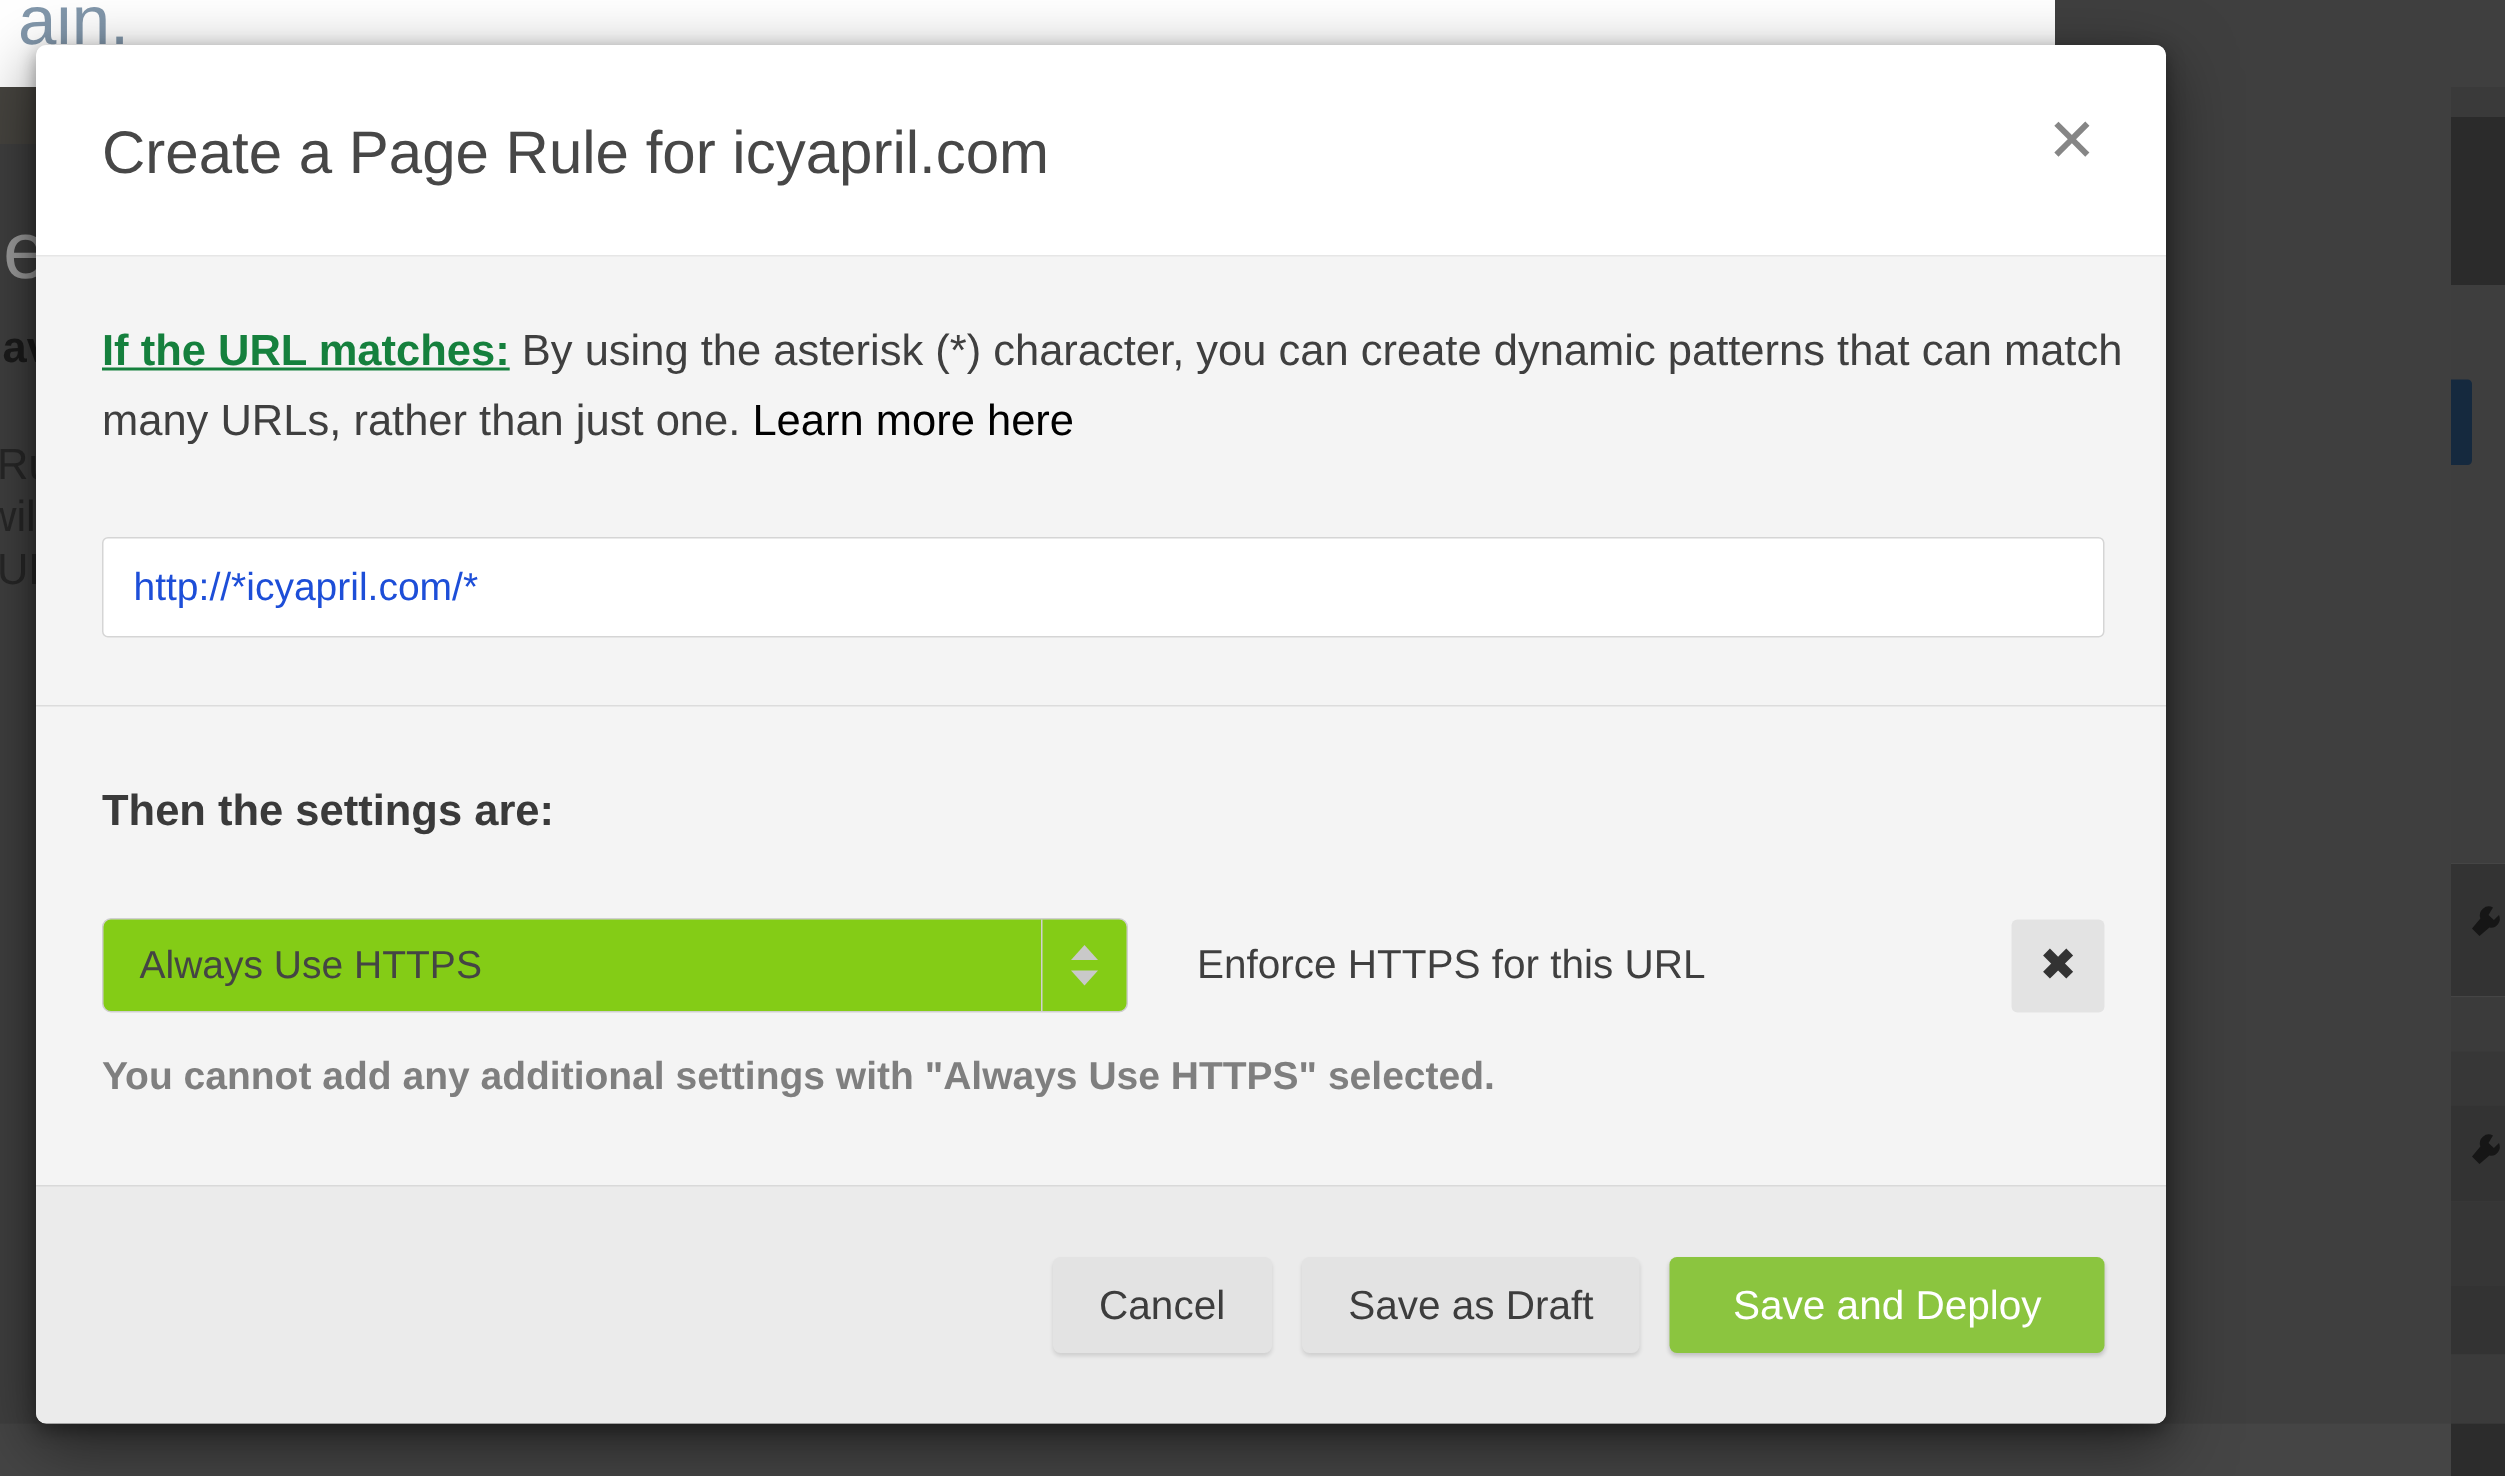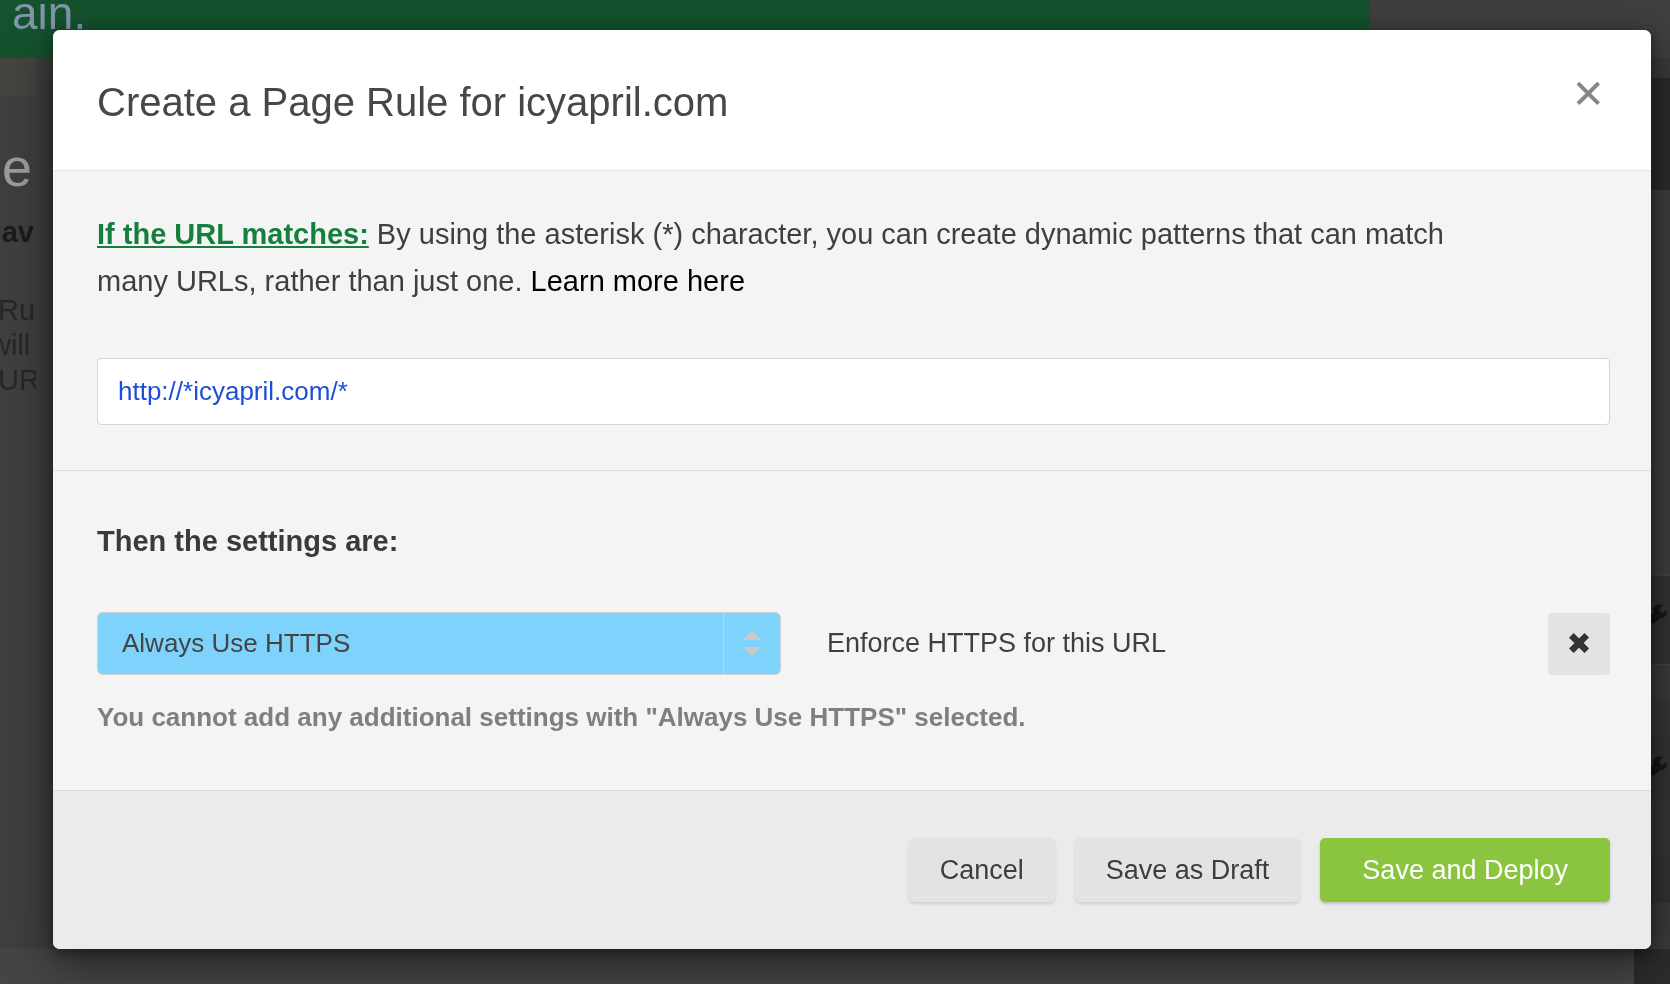--- a/index.html
+++ b/index.html
@@ -1,20 +1,20 @@
 <!DOCTYPE html>
 <html><head>
 <meta charset="utf-8">
 <style>
   * { margin:0; padding:0; box-sizing:border-box; }
   html,body { width:1670px; height:984px; overflow:hidden;
     font-family:"Liberation Sans","DejaVu Sans",sans-serif; background:#3f3f3f; }
 
   
-  .bg-topbar { position:absolute; left:0; top:0; width:1370px; height:58px; background:#14532d; overflow:hidden; }
+  .bg-topbar { position:absolute; left:0; top:0; width:1370px; height:58px; background:#ffffff; overflow:hidden; }
   .bg-domain-frag { position:absolute; left:12px; top:-14px; font-size:46px; color:#8297ab; }
   .bg-grid-icon { position:absolute; left:1414px; top:-10px; width:72px; height:42px;
     border:4px solid #6e6e63; border-radius:5px; }
   .bg-grid-icon .blk { position:absolute; left:8px; top:8px; width:22px; height:24px; background:#8b8273; }
   .bg-grid-icon .bar1 { position:absolute; left:38px; top:8px; width:22px; height:10px; background:#6e6e63; }
   .bg-grid-icon .bar2 { position:absolute; left:38px; top:22px; width:22px; height:10px; background:#6e6e63; }
   .bg-frag-icon { position:absolute; left:1572px; top:-6px; width:22px; height:34px;
     background:#2d4156; border:3px solid #4b6076; border-radius:4px; }
 
   .bg-left-strip { position:absolute; left:0; top:58px; width:36px; height:891px; background:#3f3f3f; overflow:hidden; }
@@ -38,41 +38,41 @@
   .rb-b3 { top:743px; height:56px; background:#363636; }
   .rb-b4 { top:799px; height:46px; background:#333333; }
   .rb-b5 { top:845px; height:46px; background:#3b3b3b; }
   .bg-wrench { position:absolute; left:12px; }
   .bg-wrenchA { top:545px; } .bg-wrenchB { top:697px; }
 
   .bg-bottom { position:absolute; left:0; top:949px; width:1670px; height:35px; background:#454545; }
   .bg-bottom-right { position:absolute; left:1634px; top:949px; width:36px; height:35px; background:#2c2c2c; }
 
   
-  .modal { position:absolute; left:53px; top:30px; width:1598px; height:919px;
+  .modal { position:absolute; left:24px; top:30px; width:1420px; height:919px;
     border-radius:7px; overflow:hidden; background:#f4f4f4;
     box-shadow:0 14px 45px rgba(0,0,0,0.5), 0 4px 12px rgba(0,0,0,0.35); }
 
   .m-header { position:relative; height:140px; background:#ffffff; }
   .m-title { position:absolute; left:44px; top:50px; font-size:40px; color:#474747; }
   .m-close { position:absolute; right:46px; top:44px; font-size:40px; color:#868686; cursor:pointer;
     font-family:"DejaVu Sans",sans-serif; line-height:1; }
 
   .m-url { height:300px; background:#f4f4f4; border-top:1px solid #e6e6e6; padding:40px 41px 0 44px; }
   .m-lead { width:1402px; font-size:29px; line-height:47px; color:#3f3f3f; }
   .m-lead strong { color:#15803d;text-decoration:underline; }
   .m-link { color:#000000; text-decoration:none; cursor:pointer; }
   .m-url input { display:block; margin-top:53px; width:100%; height:67px; background:#ffffff;
     border:1px solid #d5d5d5; border-radius:4px; font-size:26px; color:#1d4ed8; padding:0 20px;
     font-family:"Liberation Sans","DejaVu Sans",sans-serif; outline:none; }
 
   .m-settings { height:320px; background:#f4f4f4; border-top:1px solid #dcdcdc; padding:54px 41px 0 44px; }
   .m-settings h2 { font-size:29px; font-weight:700; color:#3a3a3a; }
   .setting-row { margin-top:54px; display:flex; align-items:center; height:63px; }
-  .m-select { position:relative; width:684px; height:63px; background:#7dd3fc;
+  .m-select { position:relative; width:684px; height:63px; background:#84cc16;
     border:1px solid #cfcfcf; border-radius:6px; cursor:pointer; }
   .m-select .val { position:absolute; left:24px; top:0; line-height:61px; font-size:26px; color:#444444; }
   .m-select .caret-zone { position:absolute; right:0; top:0; width:57px; height:61px;
     border-left:1px solid #d0d0d0; display:flex; flex-direction:column; align-items:center; justify-content:center; }
   .tri-up { width:0; height:0; border-left:9px solid transparent; border-right:9px solid transparent;
     border-bottom:10px solid #c9c9c9; margin-bottom:7px; }
   .tri-down { width:0; height:0; border-left:9px solid transparent; border-right:9px solid transparent;
     border-top:10px solid #c9c9c9; }
   .setting-desc { margin-left:46px; font-size:27px; color:#3f3f3f;text-align:center; }
   .remove-btn { margin-left:auto; width:62px; height:62px; background:#e3e3e3; border-radius:4px;

